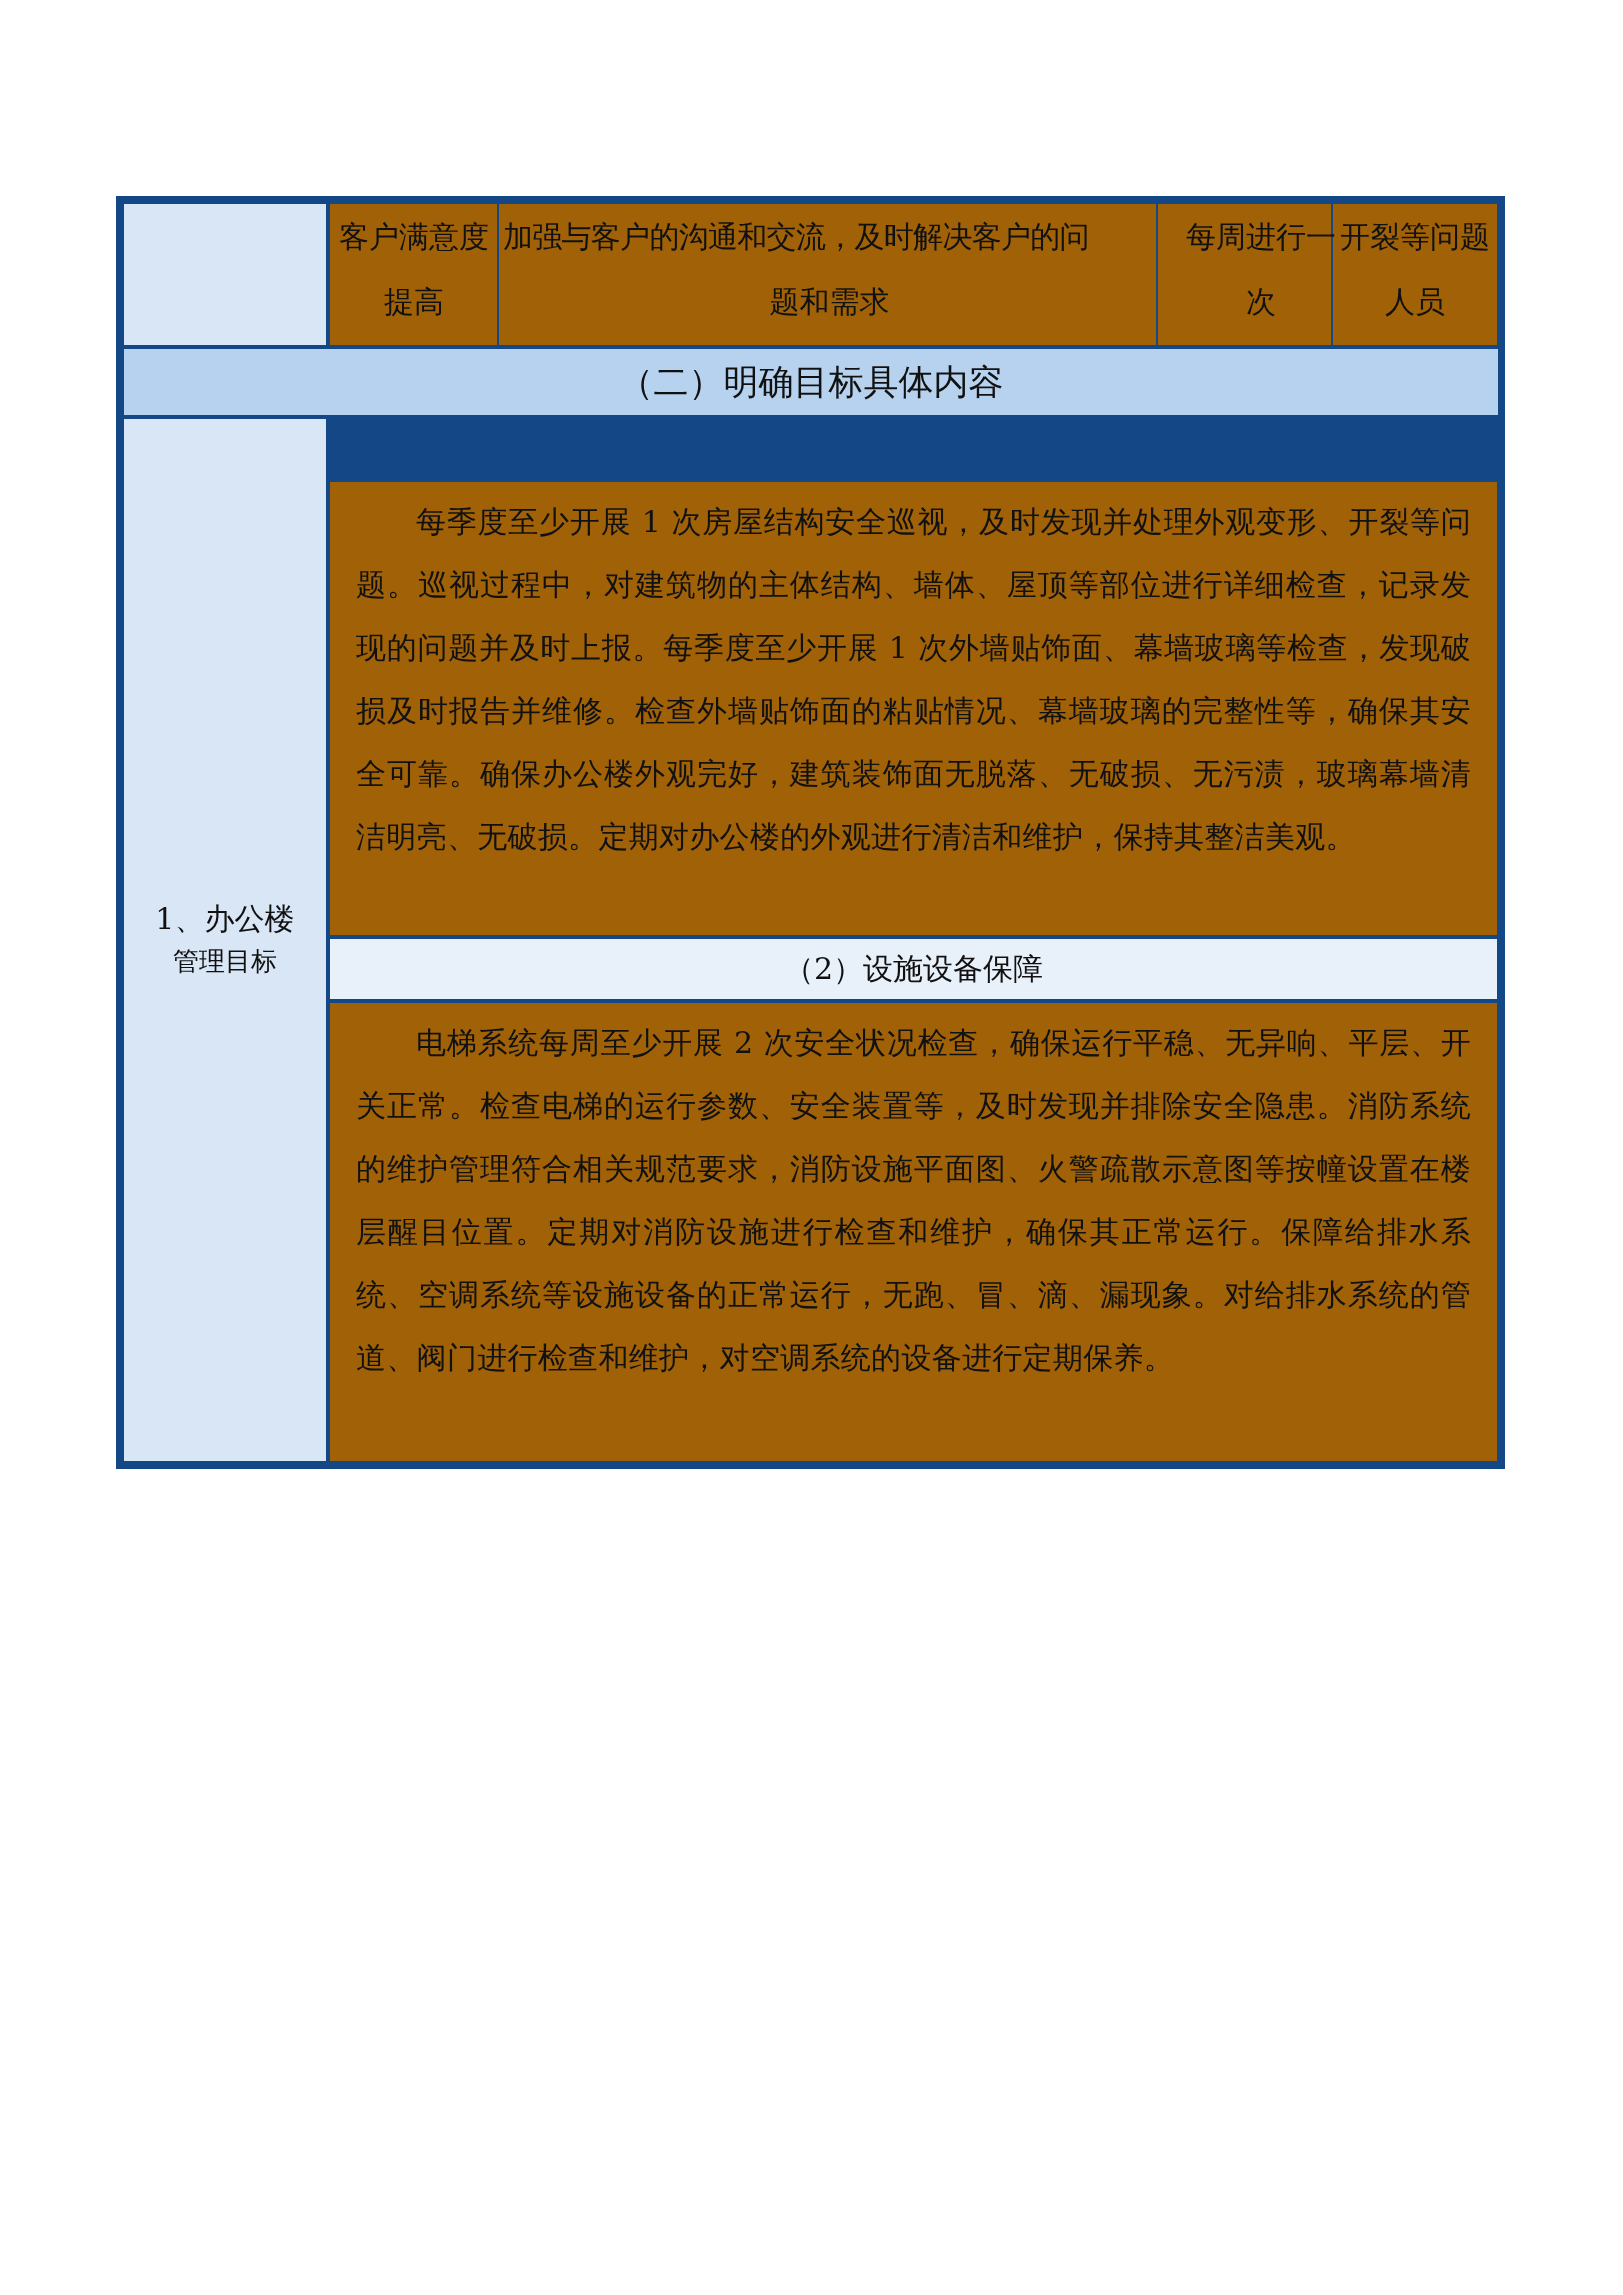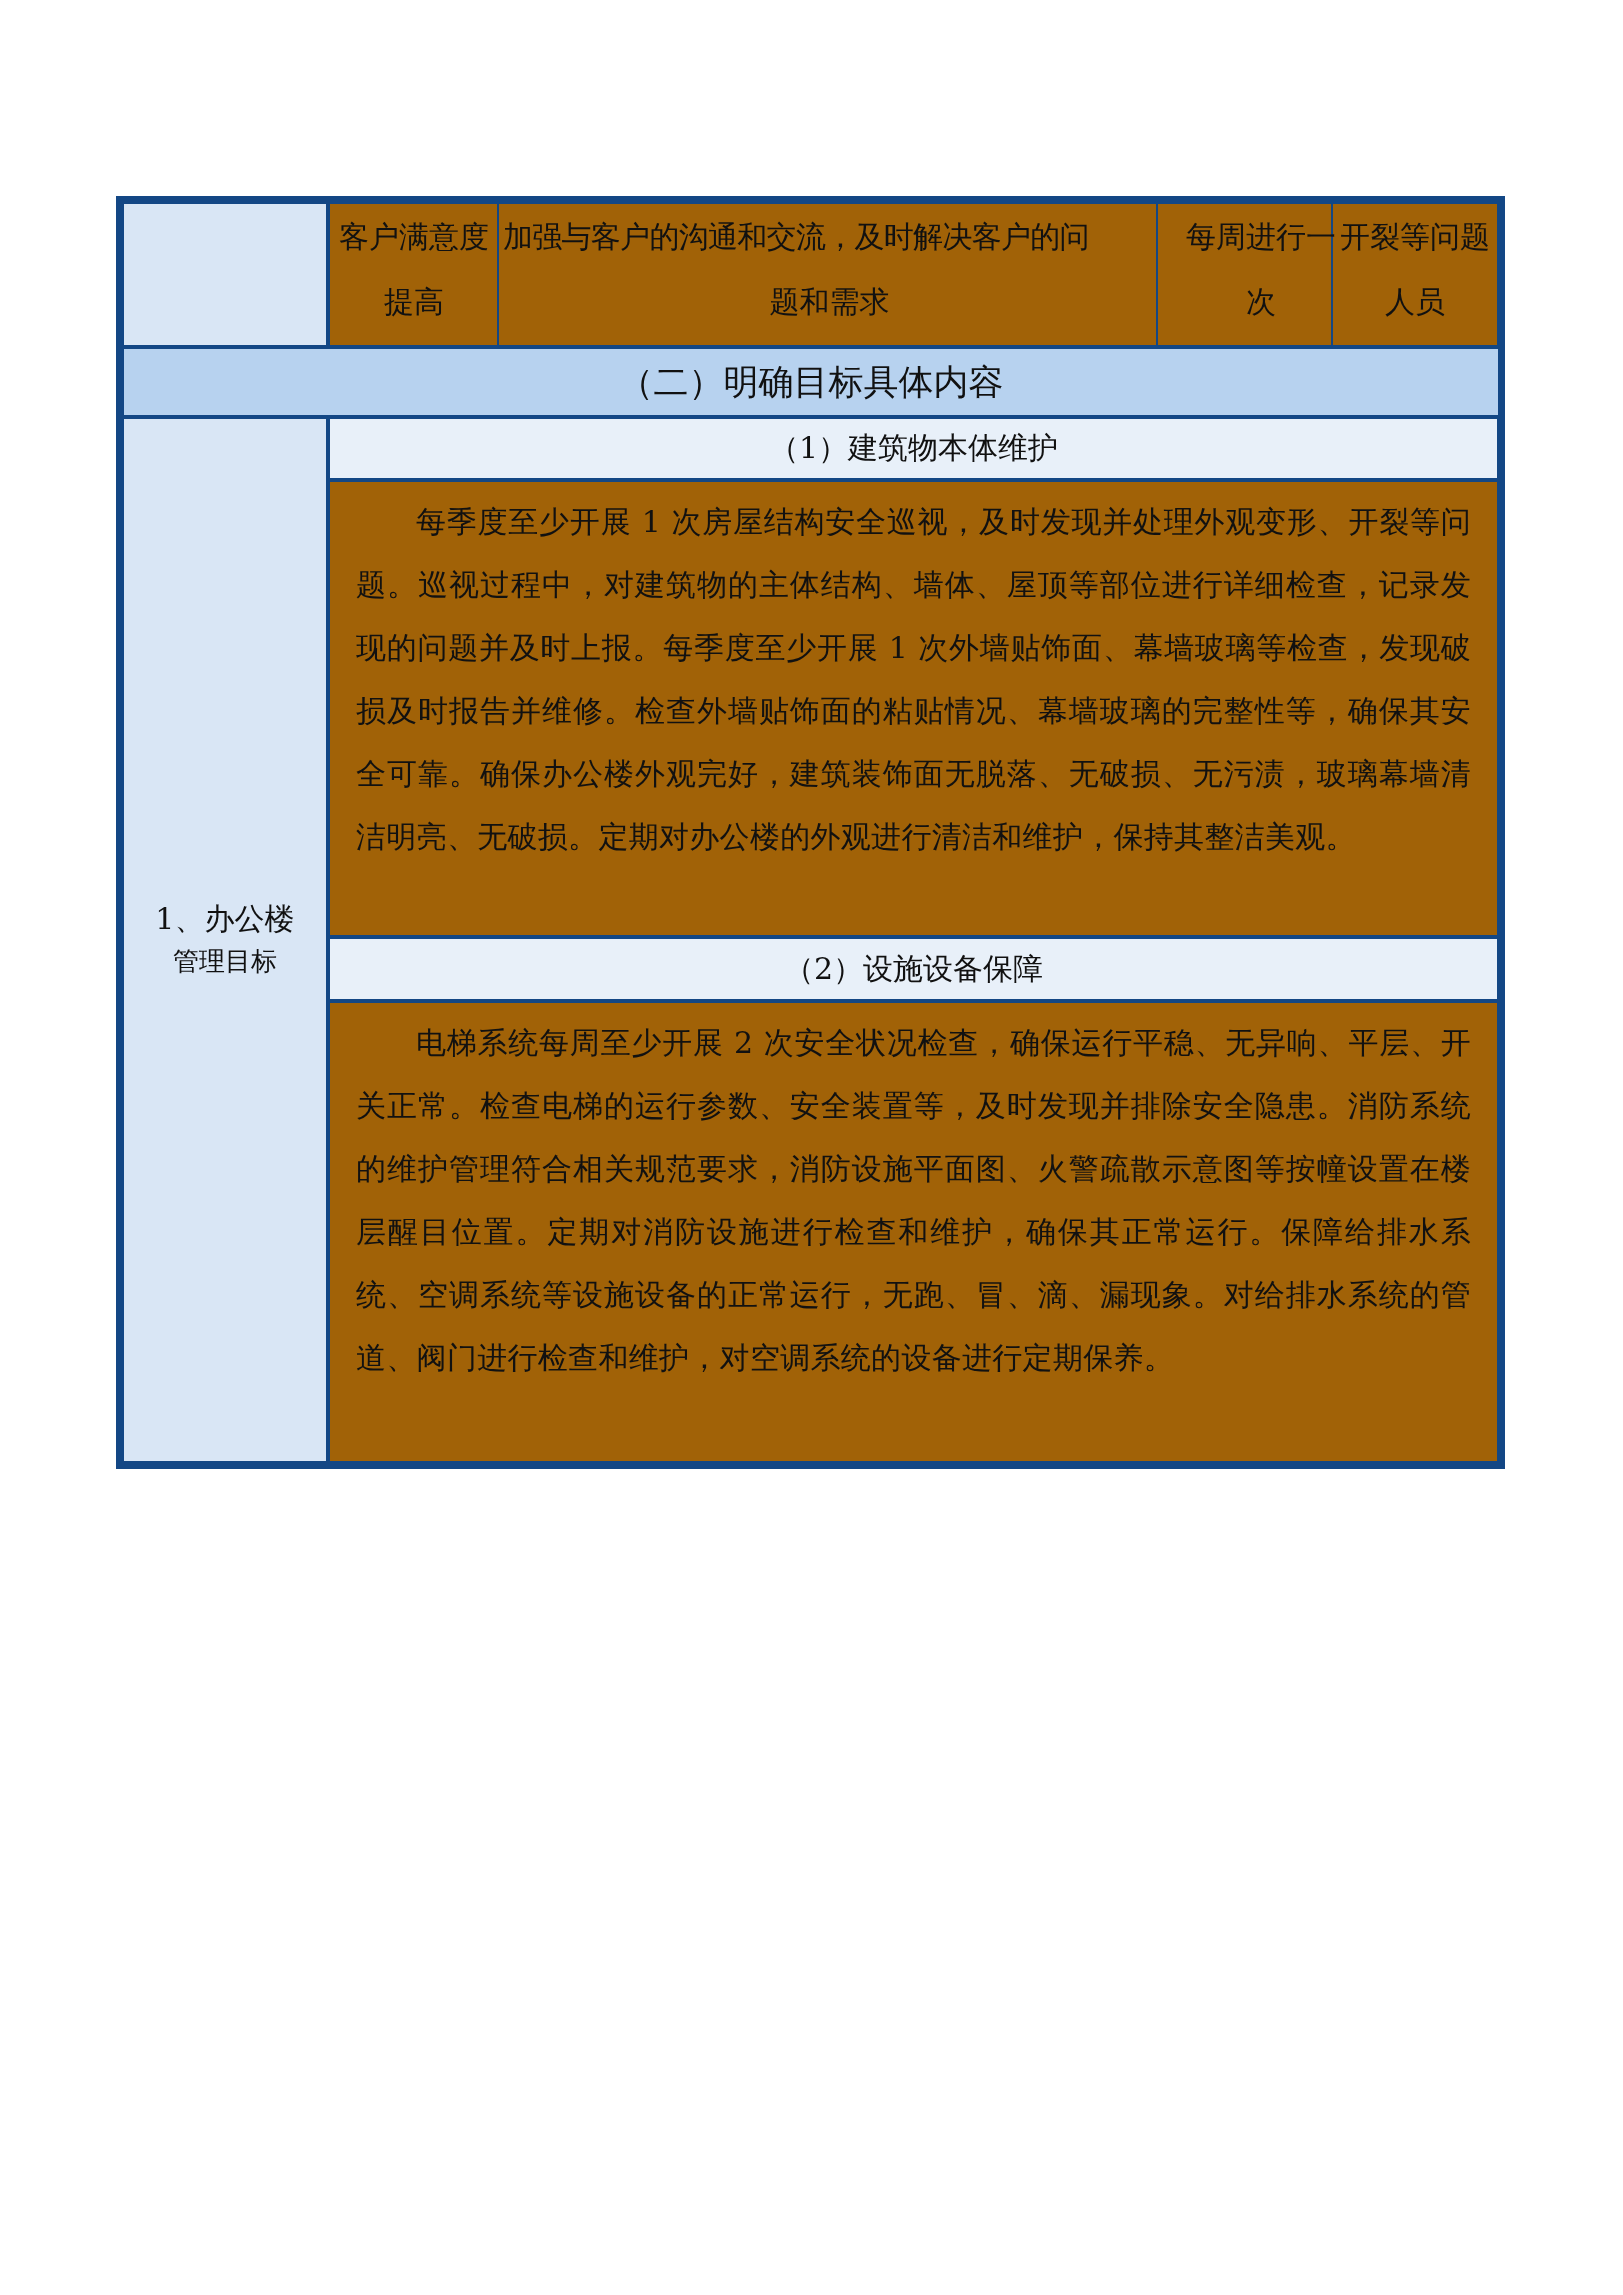--- a/index.html
+++ b/index.html
@@ -54,23 +54,20 @@
 
   <div class="cell sec-head vcenter" style="left:7.9px; top:153px; width:1374px; height:66px;">
     <span style="font-size:35px;">（二）明确目标具体内容</span>
   </div>
 
   <div class="cell label-col vcenter" style="left:7.9px; top:223px; width:202px; height:1042px; flex-direction:column;">
     <div style="font-size:30px; line-height:43px;">1、办公楼</div>
     <div style="font-size:26px; line-height:43px;">管理目标</div>
   </div>
 
-  <div class="cell sub-head vcenter" style="left:214px; top:223px; width:1167px; height:59px;">
-    <span style="font-size:30px;">（1）建筑物本体维护</span>
-  </div>
 
   <div class="cell white" style="left:214px; top:286px; width:1167px; height:453px; padding-top:7.9px;">
     <div class="para">每季度至少开展 1 次房屋结构安全巡视，及时发现并处理外观变形、开裂等问题。巡视过程中，对建筑物的主体结构、墙体、屋顶等部位进行详细检查，记录发现的问题并及时上报。每季度至少开展 1 次外墙贴饰面、幕墙玻璃等检查，发现破损及时报告并维修。检查外墙贴饰面的粘贴情况、幕墙玻璃的完整性等，确保其安全可靠。确保办公楼外观完好，建筑装饰面无脱落、无破损、无污渍，玻璃幕墙清洁明亮、无破损。定期对办公楼的外观进行清洁和维护，保持其整洁美观。</div>
   </div>
 
   <div class="cell sub-head vcenter" style="left:214px; top:743px; width:1167px; height:60px;">
     <span style="font-size:30px;">（2）设施设备保障</span>
   </div>
 
   <div class="cell white" style="left:214px; top:807px; width:1167px; height:458px; padding-top:7.9px;">

